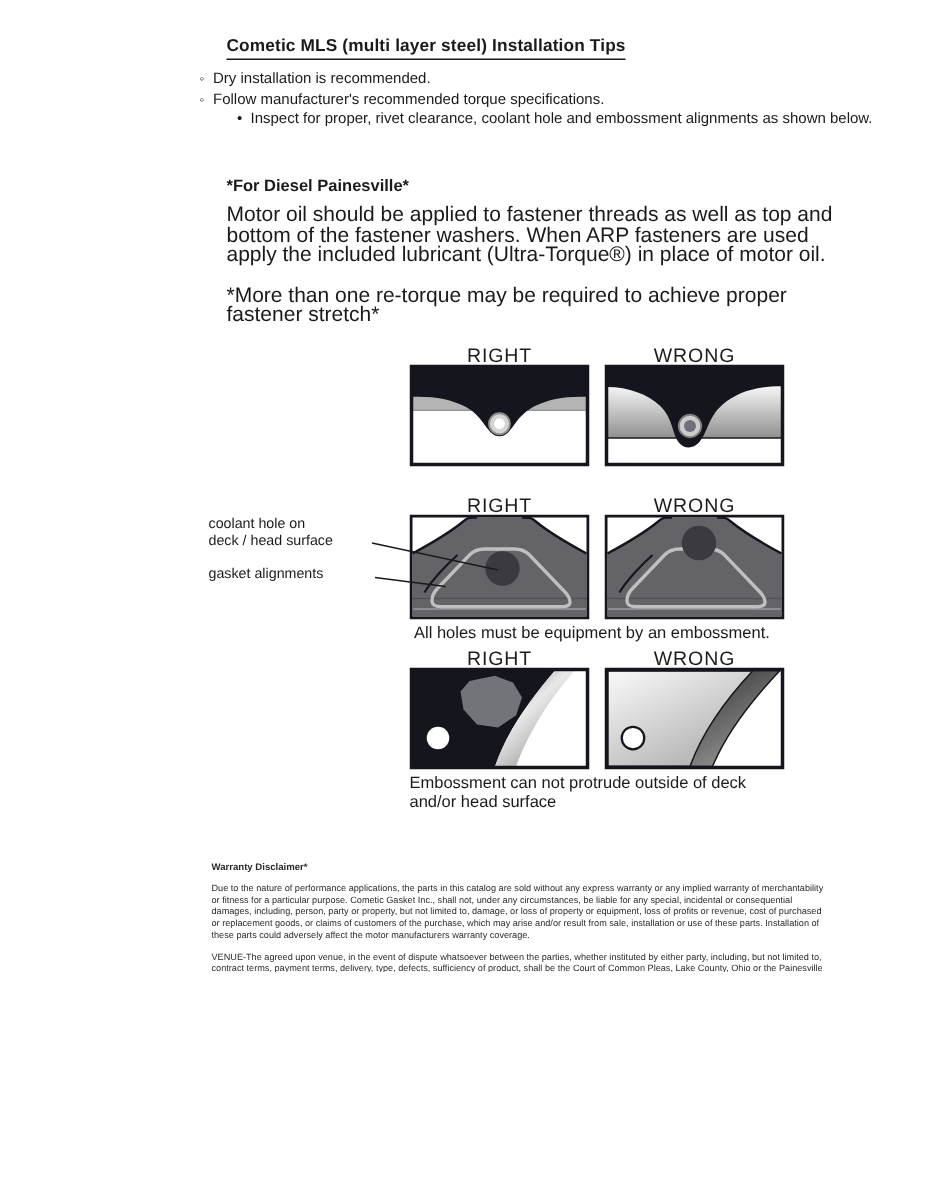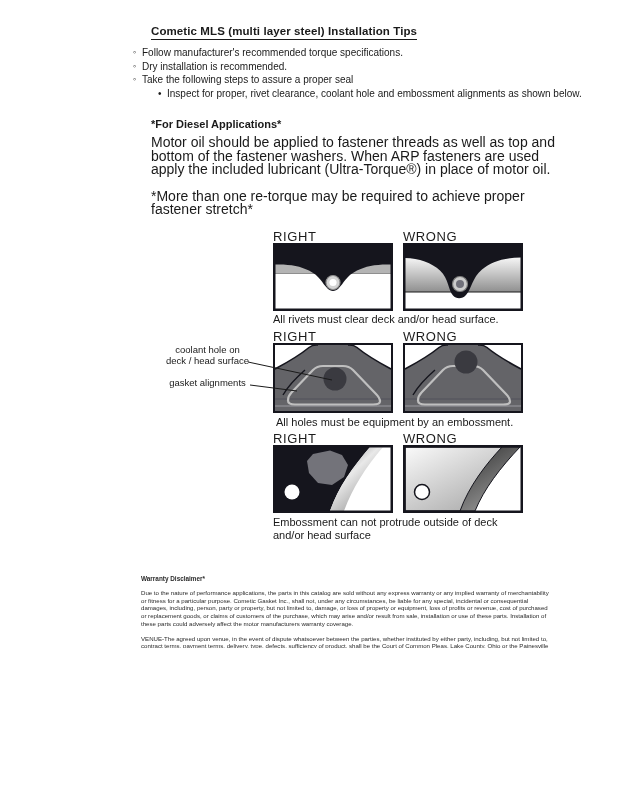--- a/index.html
+++ b/index.html
@@ -18,51 +18,50 @@
   .tips li{position:relative;padding-left:9px;}
   .tips li.b1::before{content:"\25E6";position:absolute;left:0;top:0;font-size:9px;}
   .tips li.b2{margin-left:25px;}
   .tips li.b2::before{content:"\2022";position:absolute;left:0;top:0;font-size:10px;}
   
   .diesel{position:absolute;left:115px;top:118px;width:410px;}
   .diesel h2{margin:0;font-size:11px;font-weight:bold;}
   .diesel p{margin:6px 0 0 0;font-size:14px;line-height:13.5px;}
   .diesel p+p{margin-top:13px;}
   
-  .dg-label{position:absolute;width:120px;font-size:13px;
+  .dg-label{position:absolute;width:120px;text-align:center;font-size:13px;
     letter-spacing:.6px;color:#1c1c1c;}
   .panel{position:absolute;width:120px;}
   .panel svg{display:block;width:120px;}
   .cap{position:absolute;font-size:11px;line-height:12.5px;color:#1a1a1a;white-space:pre-line;}
-  .anno{position:absolute;left:120px;width:103px;text-align:center;
+  .anno{position:absolute;left:103px;width:103px;text-align:left;
     font-size:9.5px;line-height:10.5px;color:#1a1a1a;}
   .leader{position:absolute;left:130px;top:340px;pointer-events:none;}
   
   .warranty{position:absolute;left:105px;top:575px;width:412px;color:#2a2a2a;}
   .warranty h3{margin:0 0 7px 0;font-size:6.4px;font-weight:bold;}
   .warranty p{margin:0 0 7px 0;font-size:6.1px;line-height:7.7px;white-space:pre-line;}
   
   .pagenum{position:absolute;left:390px;top:736px;font-size:18px;color:#222;}
 </style>
 </head>
 <body>
 
 <div class="page">
 
   <h1 class="title">Cometic MLS (multi layer steel) Installation Tips</h1>
 
   <ul class="tips">
+    <li class="b1">Dry installation is recommended.</li>
     <li class="b1">Follow manufacturer's recommended torque specifications.</li>
-    <li class="b1">Dry installation is recommended.</li>
-    <li class="b1">Take the following steps to assure a proper seal</li>
     <li class="b2">Inspect for proper, rivet clearance, coolant hole and embossment alignments as shown below.</li>
   </ul>
 
   <div class="diesel">
-    <h2>*For Diesel Applications*</h2>
+    <h2>*For Diesel Painesville*</h2>
     <p>Motor oil should be applied to fastener threads as well as top and bottom of the fastener washers. When ARP fasteners are used apply the included lubricant (Ultra-Torque®) in place of motor oil.</p>
     <p>*More than one re-torque may be required to achieve proper fastener stretch*</p>
   </div>
 
   <div class="dg-label" style="left:237px;top:229px">RIGHT</div>
   <div class="dg-label" style="left:367px;top:229px">WRONG</div>
 
   <div class="panel" style="left:237px;top:243px">
     <svg viewBox="0 0 120 68">
       <rect width="120" height="68" fill="#fff"></rect>
@@ -86,21 +85,20 @@
       <rect width="120" height="68" fill="#fff"></rect>
       <rect x="2" y="14" width="116" height="35" fill="url(#g1)"></rect>
       <rect x="2" y="49" width="116" height="17" fill="#fff"></rect>
       <line x1="2" y1="49" x2="118" y2="49" stroke="#1a1a1a" stroke-width="1"></line>
       <path d="M2,2 H118 V14.5 C100,14.5 88,19 79,26.5 C69,35 69,45 63,52 C59.5,56 53.5,56.5 50,52.5 C45,47 46,36 37,27.5 C29,20 16,15 2,15 Z" fill="#15151d"></path>
       <circle cx="57" cy="41" r="7.5" fill="#cccccc" stroke="#7c7c7c" stroke-width="1.2"></circle>
       <circle cx="57" cy="41" r="4" fill="#70707a"></circle>
       <rect x="1.25" y="1.25" width="117.5" height="65.5" fill="none" stroke="#15151d" stroke-width="2.5"></rect>
     </svg>
   </div>
-  <div class="cap" style="left:237px;top:313px">All rivets must clear deck and/or head surface.</div>
 
   <div class="dg-label" style="left:237px;top:329px">RIGHT</div>
   <div class="dg-label" style="left:367px;top:329px">WRONG</div>
 
   <div class="anno" style="top:345px;white-space:pre-line">coolant hole on
 deck / head surface</div>
   <div class="anno" style="top:378px">gasket alignments</div>
 
   <div class="panel" style="left:237px;top:343px">
     <svg viewBox="0 0 120 70">

